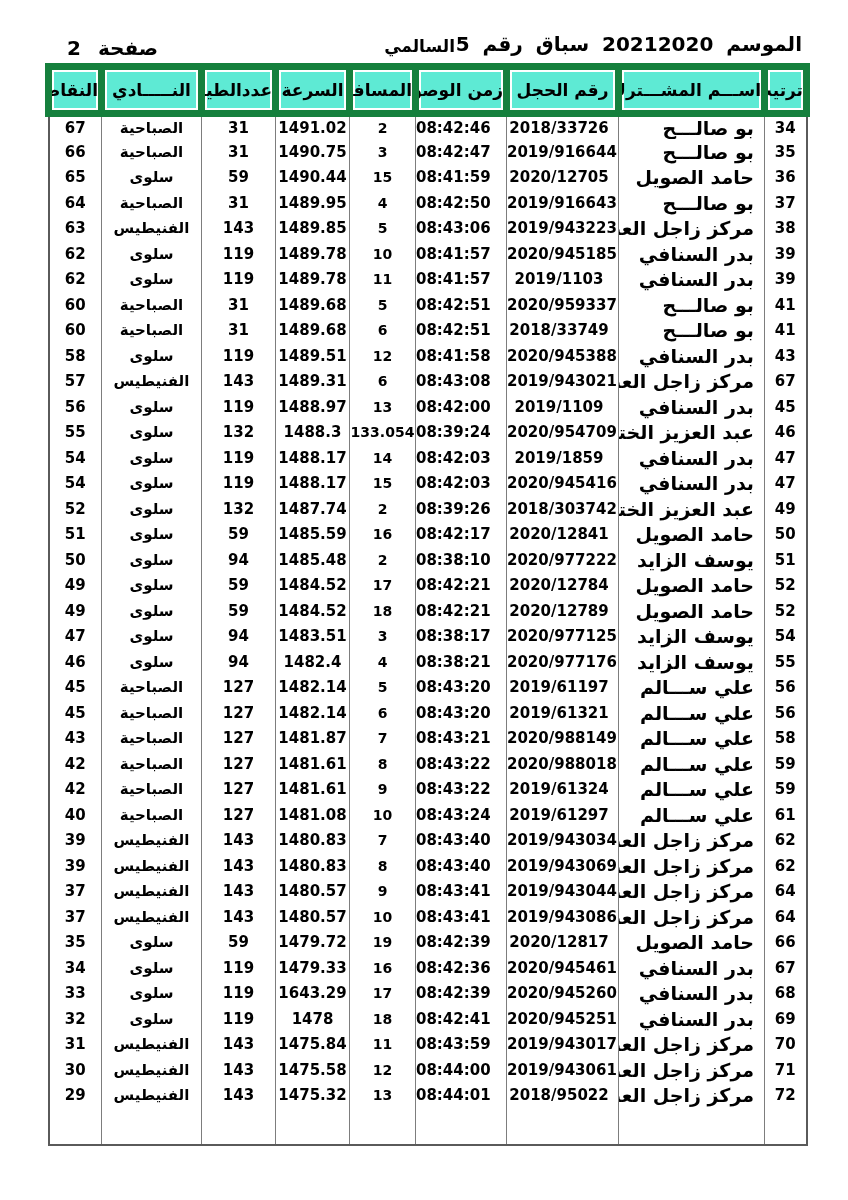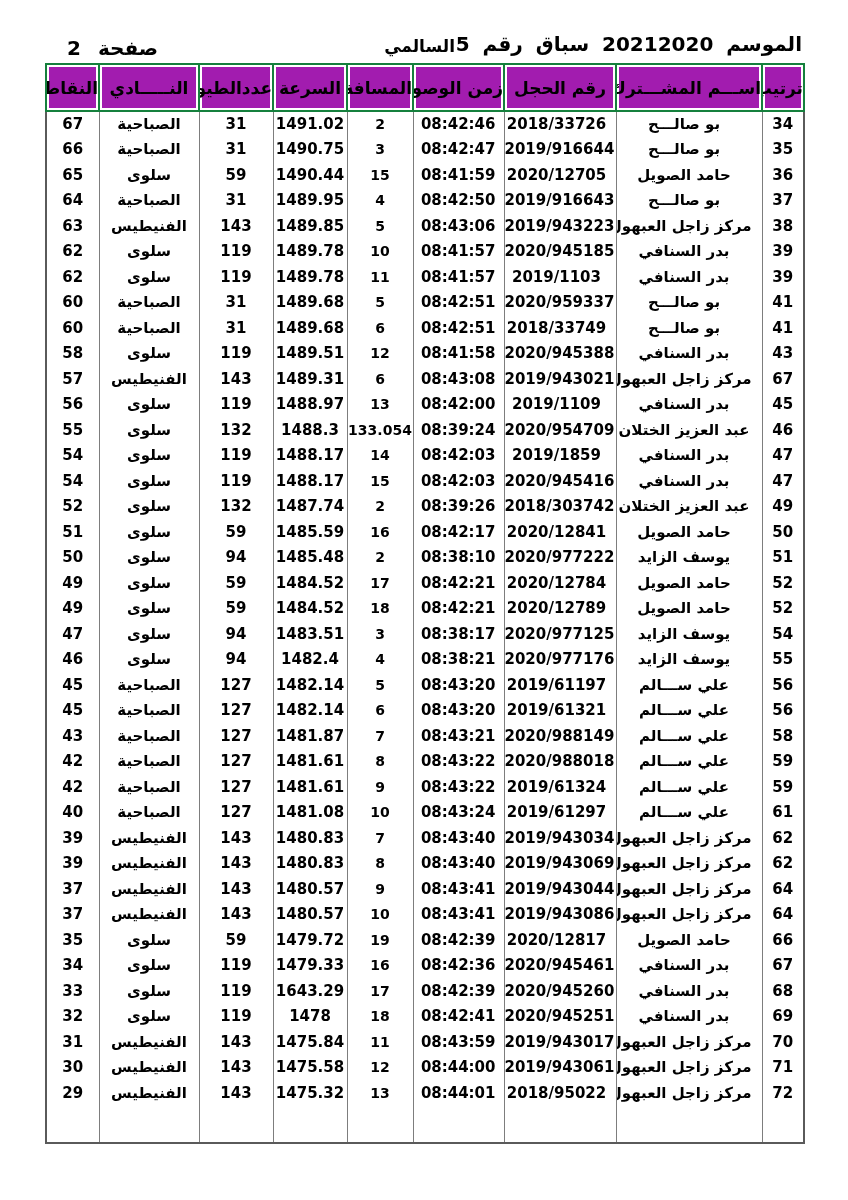--- a/index.html
+++ b/index.html
@@ -22,30 +22,30 @@
   col.c-name    { width:146px; }
   col.c-ring    { width:112px; }
   col.c-arrival { width:91px; }
   col.c-dist    { width:66px; }
   col.c-speed   { width:74px; }
   col.c-birds   { width:74px; }
   col.c-club    { width:100px; }
   col.c-points  { width:53px; }
 
   thead tr { height:47px; }
-  th { background:#a21caf; border:2px solid #15803d; box-shadow:inset 0 0 0 2px #ffffff;
+  th { background:#5eead4; border:7px solid #15803d; box-shadow:inset 0 0 0 2px #ffffff;
        font-size:17px; font-weight:bold; text-align:center; vertical-align:middle; white-space:nowrap; overflow:hidden; }
 
   tbody tr { height:25.5px; }
   td { border-left:1px solid #7d7d7d; border-right:1px solid #7d7d7d;
        font-size:15px; font-weight:bold; text-align:center; vertical-align:middle;
        white-space:nowrap; overflow:hidden; padding:0; }
-  td.col-name   { padding-right:10px; font-size:15px; }
+  td.col-name   { text-align:right; padding-right:10px; font-size:19px; }
   td.col-ring   { direction:ltr; text-align:center; padding-right:7px; }
-  td.col-arrival{ direction:ltr; text-align:right; padding-right:8px; }
+  td.col-arrival{ direction:ltr; text-align:left; padding-right:8px; }
   td.col-dist   { font-size:14px; }
   tr.empty-row  { height:37px; }
 </style>
 </head>
 <body>
 
 <div class="page">
 
   <div class="title-row">
     <span class="t-season">الموسم 20212020 سباق رقم 5</span>

